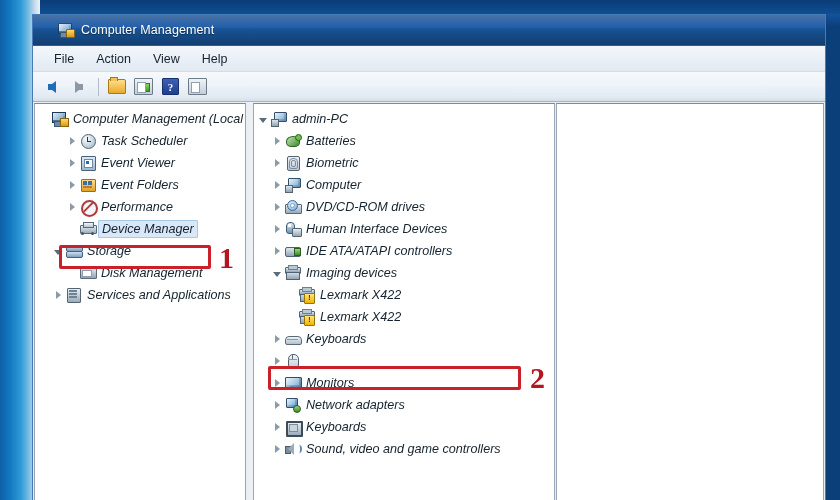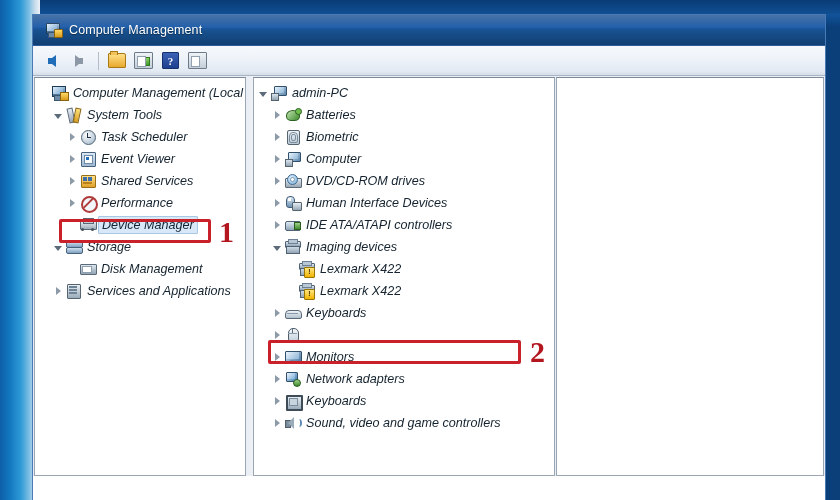--- a/index.html
+++ b/index.html
@@ -39,21 +39,21 @@
     border-bottom: none;
     box-sizing: border-box;
     overflow: hidden;
   }
 
   
   #titlebar {
     height: 30px;
     background: linear-gradient(to bottom, #1a4f92 0%, #1c5ba8 40%, #17518f 52%, #123f72 100%);
     display: flex; align-items: center;
-    padding-left: 12px;
+    padding-left: 24px;
     position: relative;
     border-bottom: 1px solid #2b5f9c;
   }
   #titlebar::after {
     content:''; position:absolute; left:0; top:0; right:0; height:13px;
     background: linear-gradient(to bottom, rgba(255,255,255,0.20), rgba(255,255,255,0.02));
     pointer-events:none;
   }
   .title-icon {
     width: 17px; height: 17px; margin-right: 7px;
@@ -287,20 +287,26 @@
       <div class="i-base">
         <div style="position:absolute;left:1px;top:1px;width:12px;height:9px;background:linear-gradient(to bottom,#9fc0dd,#42688c);border:1px solid #1d3a55;border-radius:1px;"></div>
         <div style="position:absolute;left:2px;top:2px;width:10px;height:7px;background:linear-gradient(135deg,#dfeefb,#7aa8cf);"></div>
         <div style="position:absolute;left:3px;top:10px;width:9px;height:4px;background:#6d8ba6;border:1px solid #3a5670;"></div>
         <div style="position:absolute;left:9px;top:7px;width:7px;height:7px;background:linear-gradient(to bottom,#ffd966,#d79b1b);border:1px solid #8a6410;border-radius:1px;"></div>
       </div>
     </div>
     <span class="title-text">Computer Management</span>
   </div>
 
+  <div id="menubar">
+    <div class="menu-item">File</div>
+    <div class="menu-item">Action</div>
+    <div class="menu-item">View</div>
+    <div class="menu-item">Help</div>
+  </div>
 
   <div id="toolbar">
     <div class="tb-btn">
       <div class="arrow-left"></div>
     </div>
     <div class="tb-btn">
       <div class="arrow-right"></div>
     </div>
     <div class="tb-sep"></div>
     <div class="tb-btn">
@@ -334,33 +340,20 @@
               <div class="i-base">
                 <div style="position:absolute;left:1px;top:1px;width:12px;height:9px;background:linear-gradient(to bottom,#9fc0dd,#42688c);border:1px solid #1d3a55;"></div>
                 <div style="position:absolute;left:2px;top:2px;width:10px;height:7px;background:linear-gradient(135deg,#dfeefb,#7aa8cf);"></div>
                 <div style="position:absolute;left:3px;top:10px;width:9px;height:4px;background:#6d8ba6;border:1px solid #3a5670;"></div>
                 <div style="position:absolute;left:9px;top:7px;width:7px;height:7px;background:linear-gradient(to bottom,#ffd966,#d79b1b);border:1px solid #8a6410;"></div>
               </div>
             </span>
             <span class="lbl">Computer Management (Local</span>
           </div>
           <div class="row">
-            <span class="ind" style="width: 16px;"></span>
-            <span class="twisty">
-              <span class="tw-open"></span>
-            </span>
-            <span class="ico">
-              <div class="i-base">
-                <div style="position:absolute;left:3px;top:1px;width:4px;height:13px;background:linear-gradient(to bottom,#e8eef4,#96a6b5);border:1px solid #5c6b7a;transform:rotate(-12deg);"></div>
-                <div style="position:absolute;left:9px;top:1px;width:4px;height:13px;background:linear-gradient(to bottom,#ffe178,#d69b1c);border:1px solid #8a6410;transform:rotate(12deg);"></div>
-              </div>
-            </span>
-            <span class="lbl">System Tools</span>
-          </div>
-          <div class="row">
             <span class="ind" style="width: 30px;"></span>
             <span class="twisty">
               <span class="tw-closed"></span>
             </span>
             <span class="ico">
               <div class="i-base">
                 <div style="position:absolute;left:2px;top:1px;width:13px;height:13px;border-radius:50%;background:radial-gradient(circle at 35% 30%,#fbfdff,#9fb4c6);border:1px solid #4f6375;"></div>
                 <div style="position:absolute;left:8px;top:4px;width:1px;height:5px;background:#21313f;"></div>
                 <div style="position:absolute;left:8px;top:8px;width:4px;height:1px;background:#21313f;"></div>
               </div>
@@ -387,21 +380,21 @@
               <span class="tw-closed"></span>
             </span>
             <span class="ico">
               <div class="i-base">
                 <div style="position:absolute;left:2px;top:2px;width:13px;height:11px;background:linear-gradient(to bottom,#ffe08a,#e0a12a);border:1px solid #9a7014;border-radius:1px;"></div>
                 <div style="position:absolute;left:4px;top:4px;width:4px;height:4px;background:#3b6ea8;"></div>
                 <div style="position:absolute;left:9px;top:4px;width:4px;height:4px;background:#3b6ea8;"></div>
                 <div style="position:absolute;left:4px;top:9px;width:9px;height:2px;background:#b9821a;"></div>
               </div>
             </span>
-            <span class="lbl">Shared Services</span>
+            <span class="lbl">Event Folders</span>
           </div>
           <div class="row">
             <span class="ind" style="width: 30px;"></span>
             <span class="twisty">
               <span class="tw-closed"></span>
             </span>
             <span class="ico">
               <div class="i-base">
                 <div style="position:absolute;left:2px;top:1px;width:13px;height:13px;border-radius:50%;background:#f2f6fa;border:2px solid #b03a3a;"></div>
                 <div style="position:absolute;left:3px;top:7px;width:13px;height:2px;background:#b03a3a;transform:rotate(-45deg);transform-origin:center;"></div>

